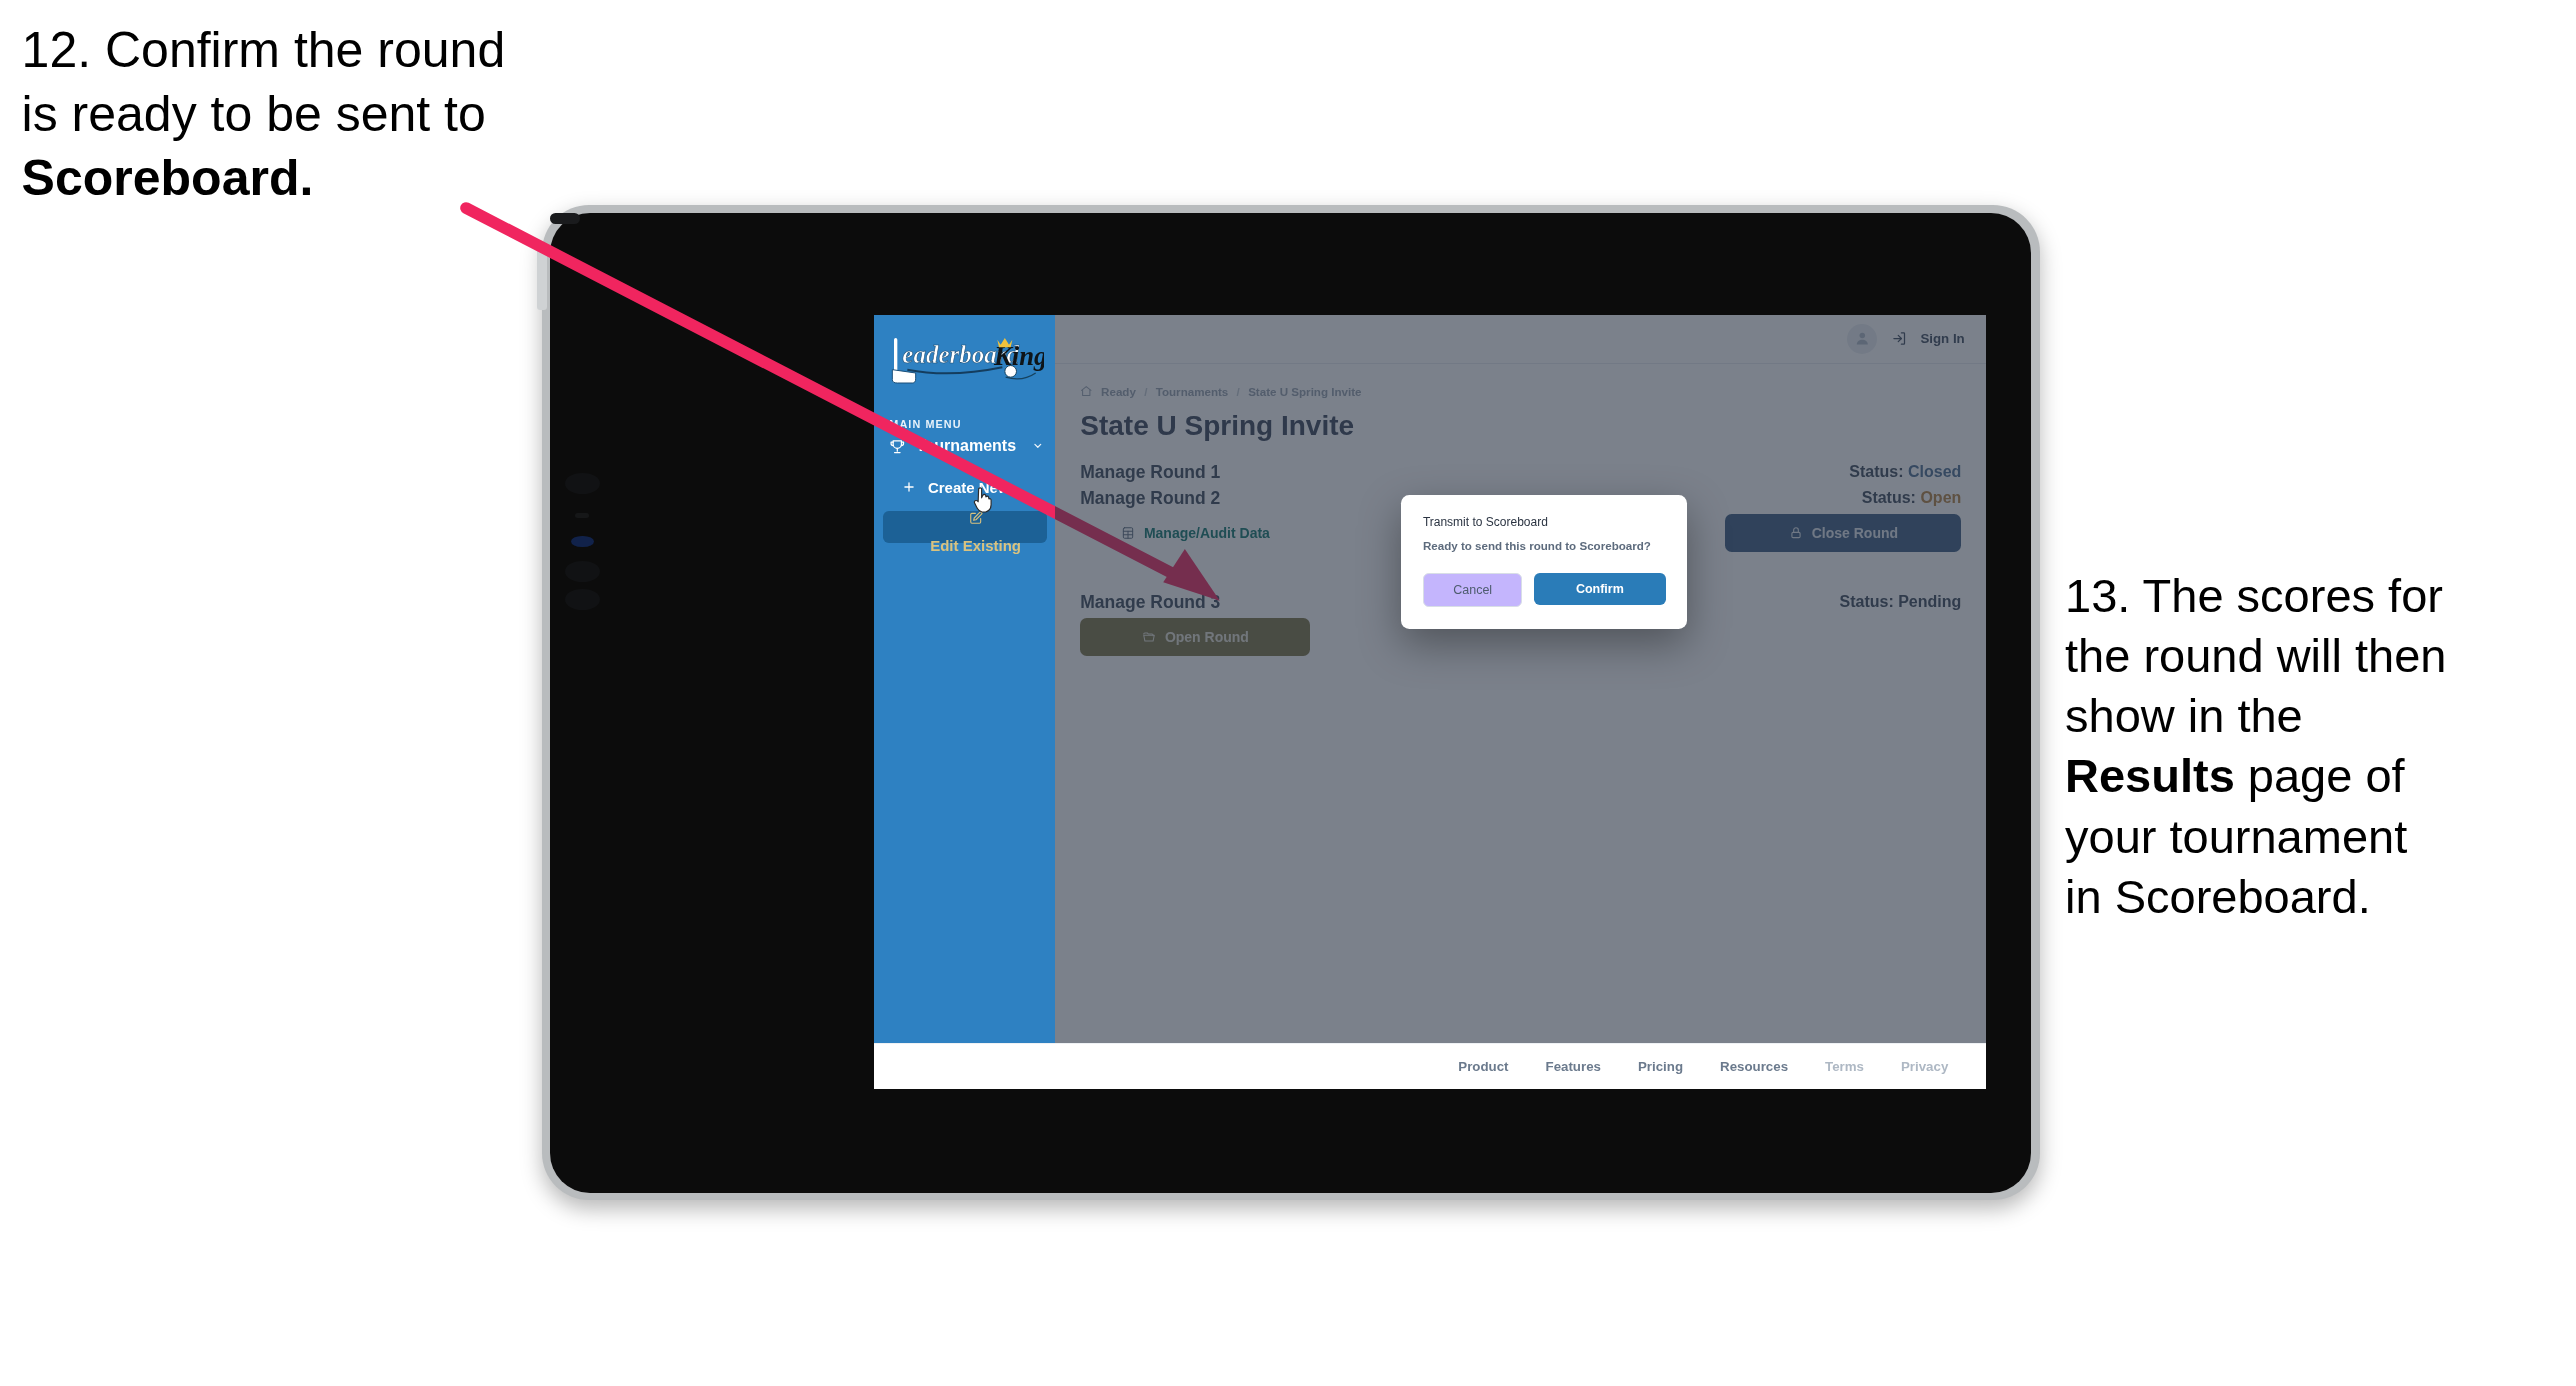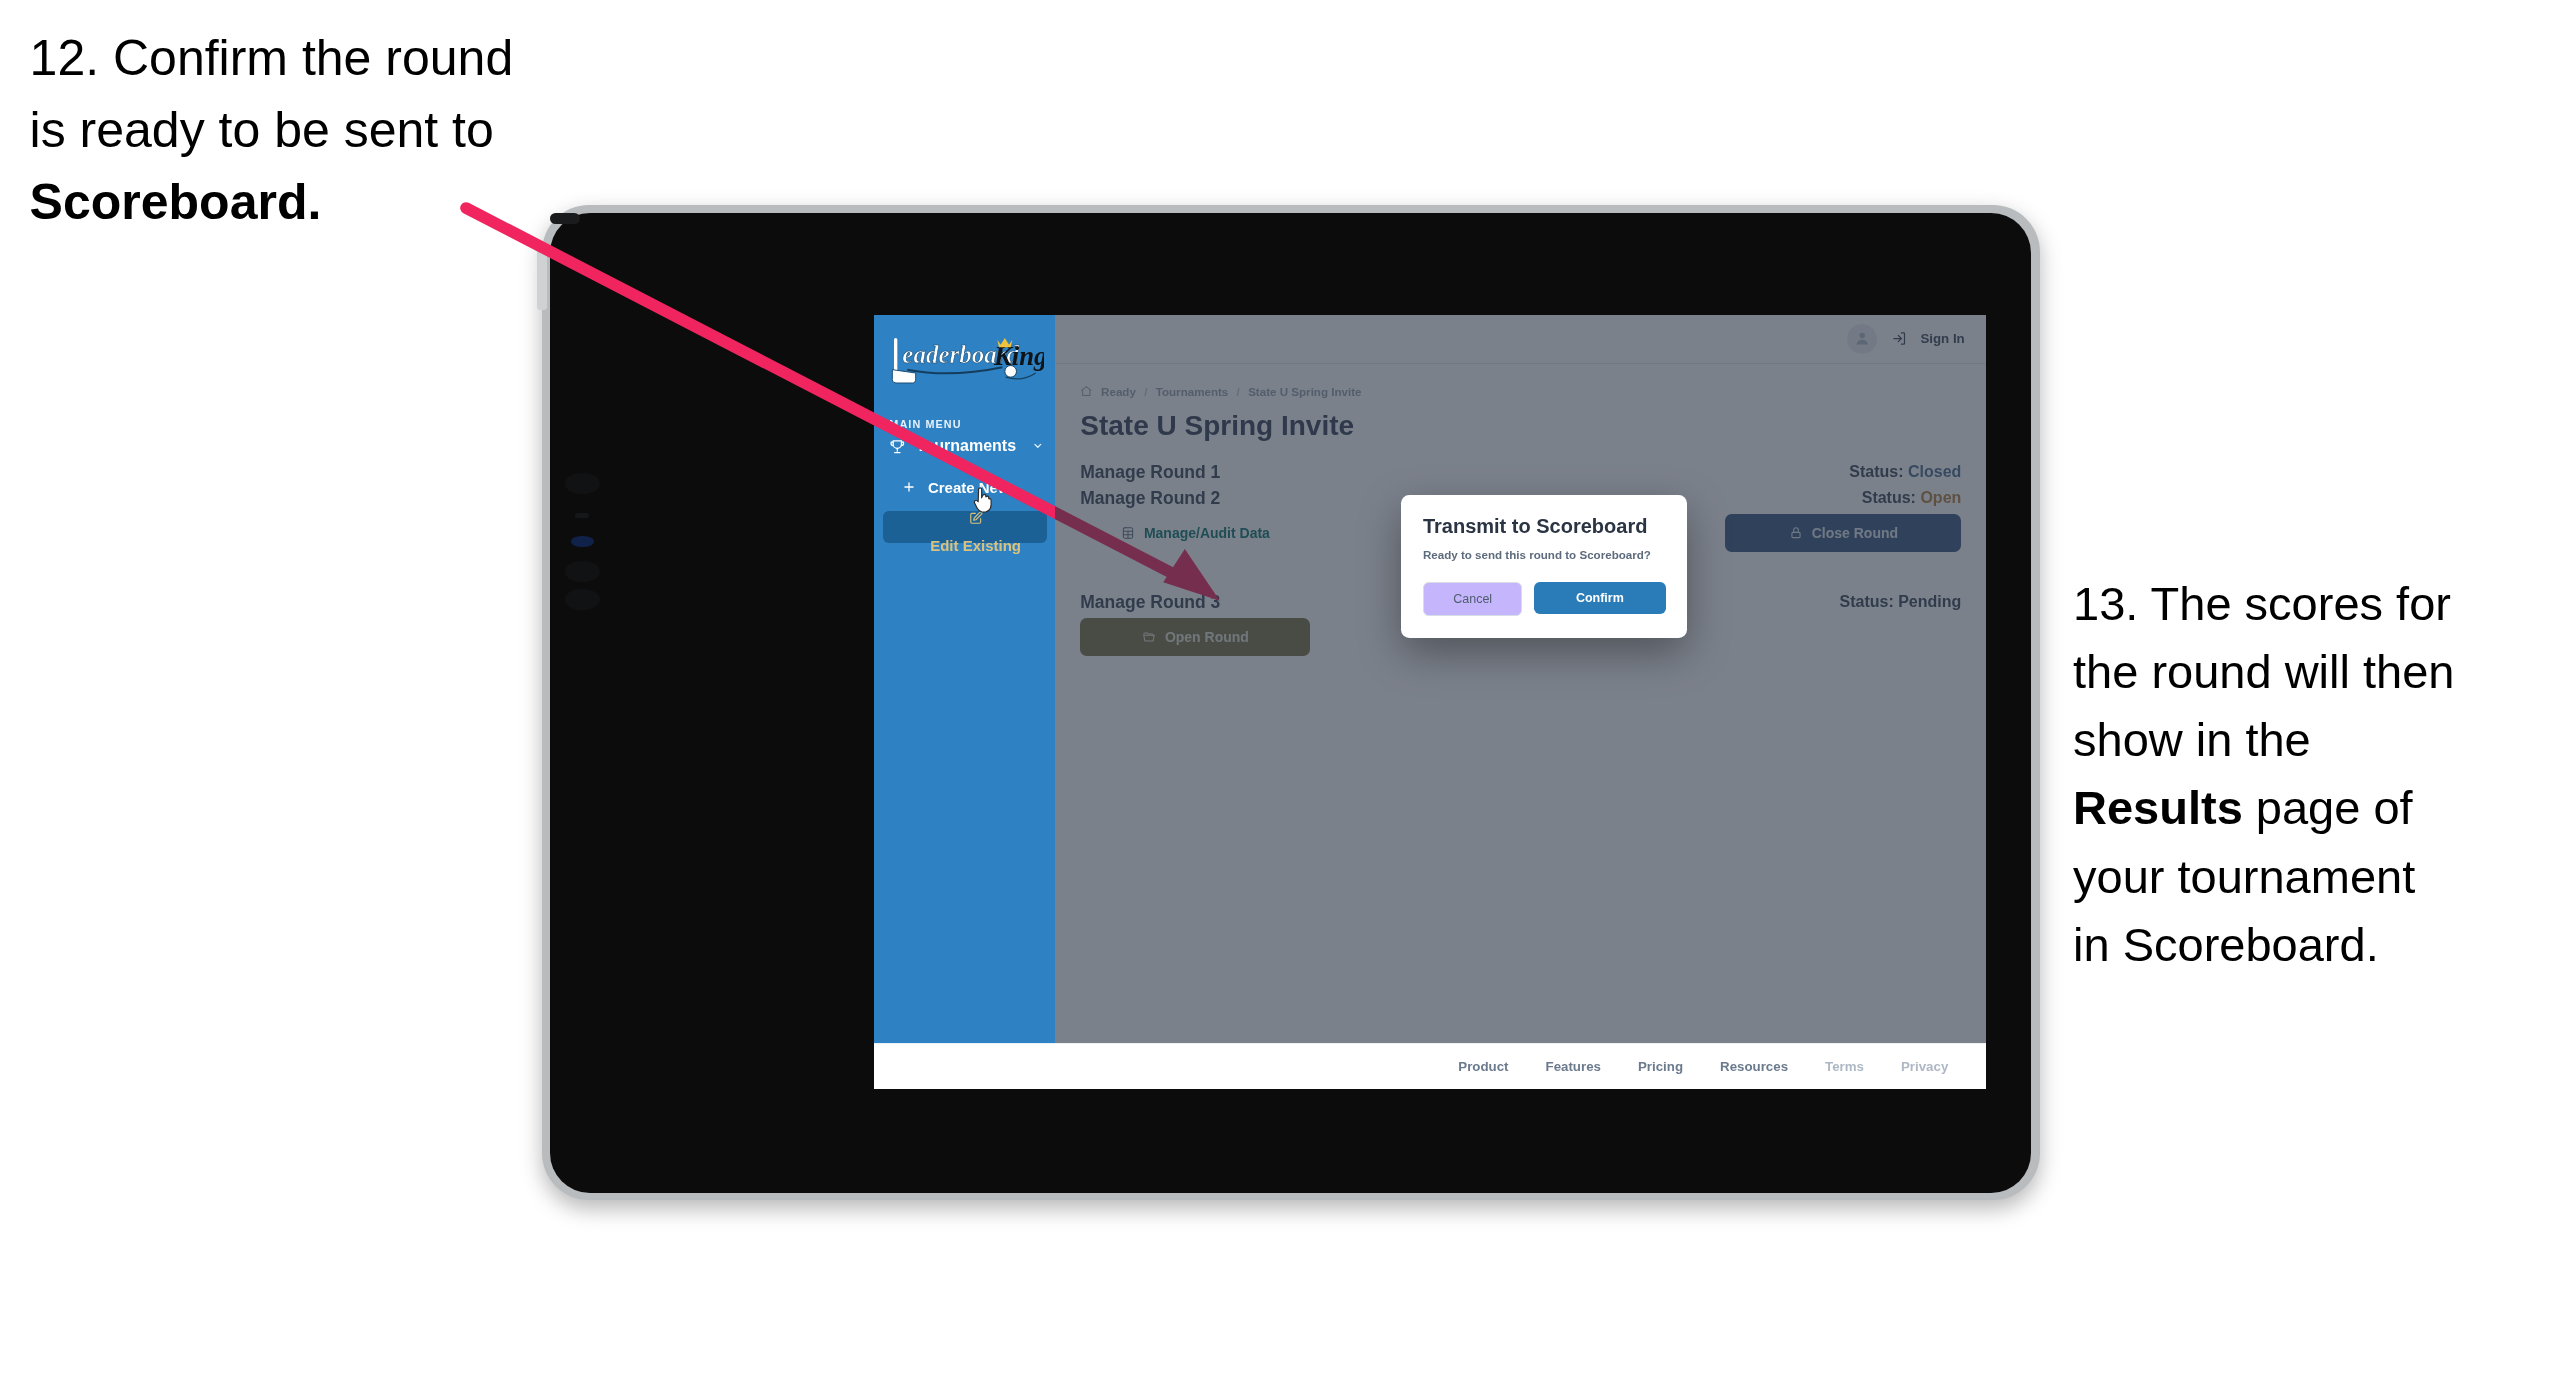--- a/index.html
+++ b/index.html
@@ -7,21 +7,21 @@
     width:2576px;height:1386px;background:#ffffff;
     font-family:"Liberation Sans",sans-serif;
     position:relative;overflow:hidden;
   }
 
   
   .annot{position:absolute;color:#000;line-height:1.28;}
   #annot-left{left:21.6px;top:18.3px;width:632px;font-size:50px;}
   #annot-right{left:2065px;top:566px;width:516px;font-size:47px;}
   .annot .b{font-weight:bold;}
-  .annot p{margin:8px;}
+  .annot p{margin:0;}
 
   
   #arrow-layer{position:absolute;left:0;top:0;width:2576px;height:1386px;pointer-events:none;}
 
   
   #tablet{
     position:absolute;left:542px;top:205px;width:1498px;height:995px;
     background:#b9bcbe;border-radius:47px;
     box-shadow:0 8.3px 21.6px rgba(0,0,0,.28);
     padding:0;box-sizing:border-box;
@@ -90,21 +90,21 @@
 
   
   #dim{position:absolute;left:0;top:0;right:0;bottom:0;background:rgba(42,52,68,.62);z-index:5;}
 
   
   #modal{
     position:absolute;z-index:9;left:346px;top:180px;width:286px;
     background:#ffffff;border-radius:8.3px;padding:20px 21.6px 21.6px 21.6px;
     box-shadow:0 15px 42px rgba(0,0,0,.35);box-sizing:border-box;
   }
-  #modal-title{font-size:20px;font-weight:bold;color:#2b3442;margin:0 0 10px 0;}
+  #modal-title{font-size:12px;font-weight:normal;color:#2b3442;margin:0 0 10px 0;}
   #modal-msg{font-size:11.6px;color:#5d6b7d;font-weight:bold;margin:0 0 21.6px 0;}
   #modal-actions{display:flex;gap:11.6px;}
   #btn-cancel{flex:1;height:32px;border:0.8px solid #d8dee6;background:#c4b5fd;border-radius:5.8px;
               font-size:12.5px;font-weight:normal;color:#4e5c6e;
               display:flex;align-items:center;justify-content:center;}
   #btn-confirm{flex:1.35;height:32px;background:#2a7cb8;border-radius:5.8px;border:none;
                font-size:12.5px;font-weight:bold;color:#ffffff;
                display:flex;align-items:center;justify-content:center;}
 
   

